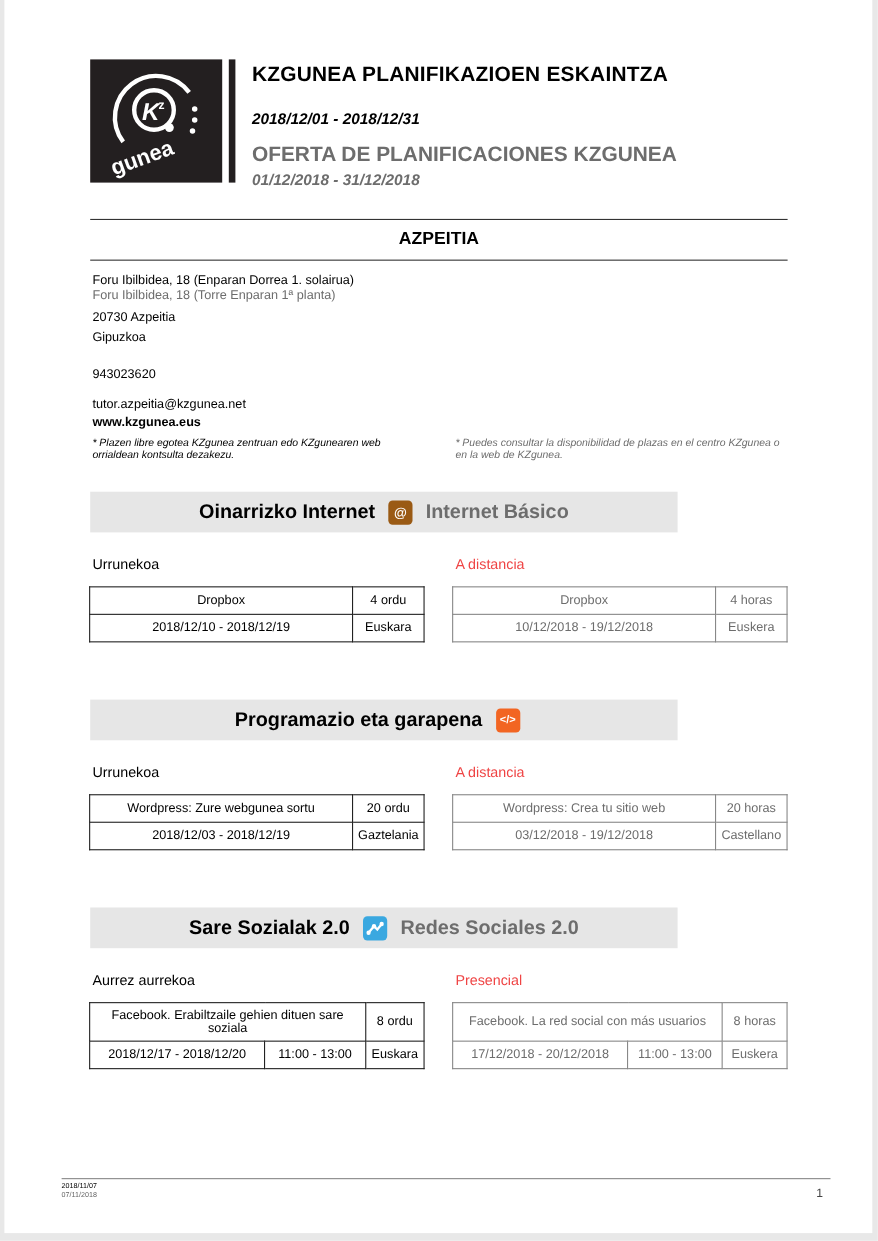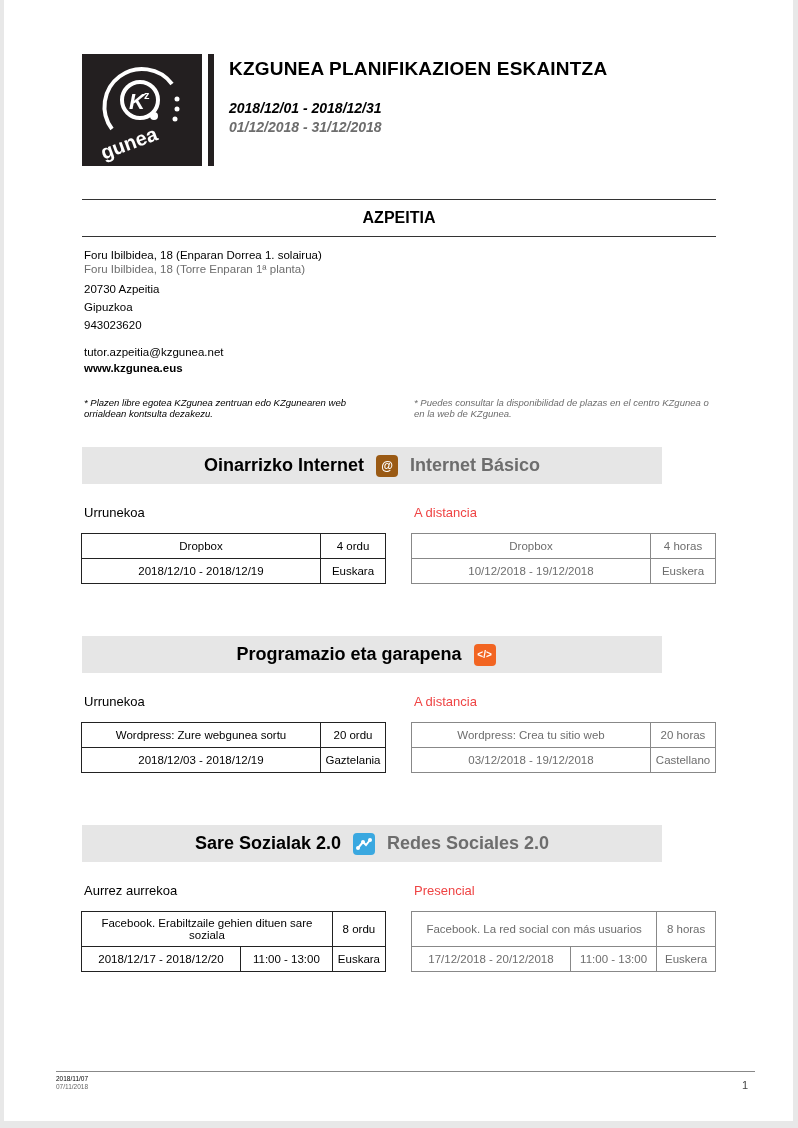--- a/index.html
+++ b/index.html
@@ -26,21 +26,21 @@
 
   .addr { position:absolute; left:80px; top:247px; font-size:11.5px; line-height:16px; }
   .addr .gray { color:#6d6d6d; margin-top:-2px; }
   .addr .gap { height:11px; }
   .addr .bold { font-weight:bold; }
 
   .note { position:absolute; top:397px; width:300px; font-size:9.5px; font-style:italic; line-height:11px; }
   .note.eu { left:80px; }
   .note.es { left:410px; color:#6d6d6d; }
 
-  .band { position:absolute; left:78px; width:580px; height:37px; background:#e6e6e6;
+  .band { position:absolute; left:78px; width:534px; height:37px; background:#e6e6e6;
     display:flex; justify-content:center; align-items:center; }
   .band .eu { font-size:18px; font-weight:bold; }
   .band .es { font-size:18px; font-weight:bold; color:#6d6d6d; }
   .cat-icon { width:22px; height:22px; border-radius:4px; margin:0 12px; display:flex;
     align-items:center; justify-content:center; color:#fff; font-weight:bold; font-size:12px; }
 
   .sub { position:absolute; font-size:13px; font-weight:normal; }
   .sub.es { color:#ef4444; }
 
   table.course { position:absolute; border-collapse:collapse; font-size:11.5px; width:305px; }
@@ -70,33 +70,34 @@
       <circle cx="95" cy="55" r="2.5" fill="#fff"></circle>
       <circle cx="93" cy="65" r="2.5" fill="#fff"></circle>
       <text x="18" y="95" fill="#fff" font-size="20" font-weight="bold" font-family="Liberation Sans, sans-serif" transform="rotate(-20 50 90)">gunea</text>
     </svg>
   </div>
   <div class="vbar"></div>
 
   <div class="titles">
     <div class="t-eu">KZGUNEA PLANIFIKAZIOEN ESKAINTZA</div>
     <div class="d-eu">2018/12/01 - 2018/12/31</div>
+    <div class="t-es">OFERTA DE PLANIFICACIONES KZGUNEA</div>
     <div class="d-es">01/12/2018 - 31/12/2018</div>
   </div>
 
   <div class="city-wrap">
     <span class="city">AZPEITIA</span>
   </div>
 
   <div class="addr">
     <div>Foru Ibilbidea, 18 (Enparan Dorrea 1. solairua)</div>
     <div class="gray">Foru Ibilbidea, 18 (Torre Enparan 1ª planta)</div>
     <div style="margin-top:4px">20730 Azpeitia</div>
     <div style="margin-top:2px">Gipuzkoa</div>
-    <div style="margin-top:2px">943023620</div>
+    <div style="margin-top:18px">943023620</div>
     <div class="gap"></div>
     <div>tutor.azpeitia@kzgunea.net</div>
     <div class="bold">www.kzgunea.eus</div>
   </div>
 
   <div class="note es">* Puedes consultar la disponibilidad de plazas en el centro KZgunea o en la web de KZgunea.</div>
   <div class="note eu">* Plazen libre egotea KZgunea zentruan edo KZgunearen web orrialdean kontsulta dezakezu.</div>
 
   <div class="band" style="top:447px">
     <span class="eu">Oinarrizko Internet</span>

